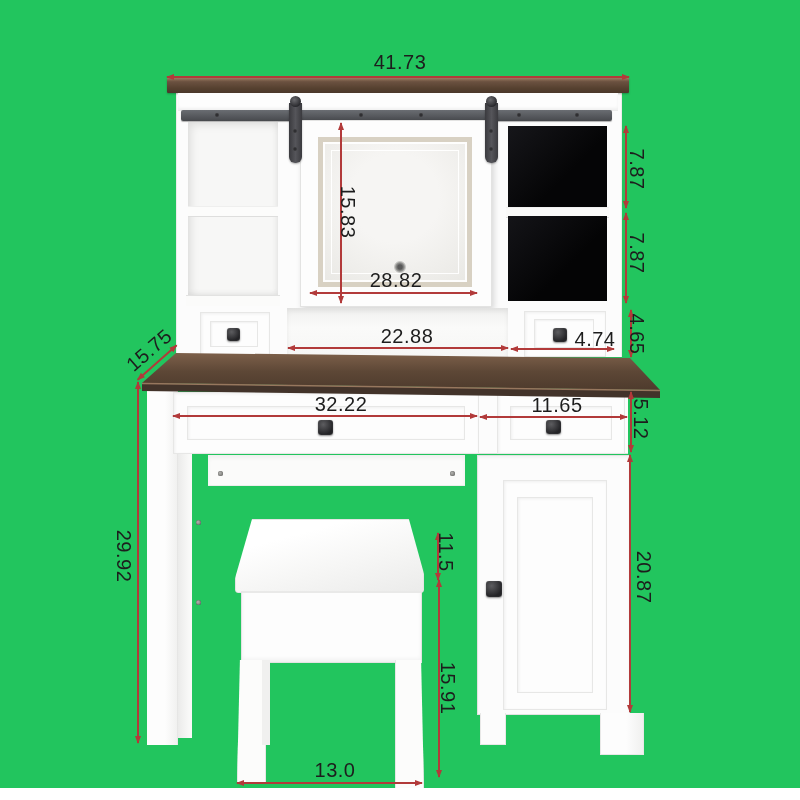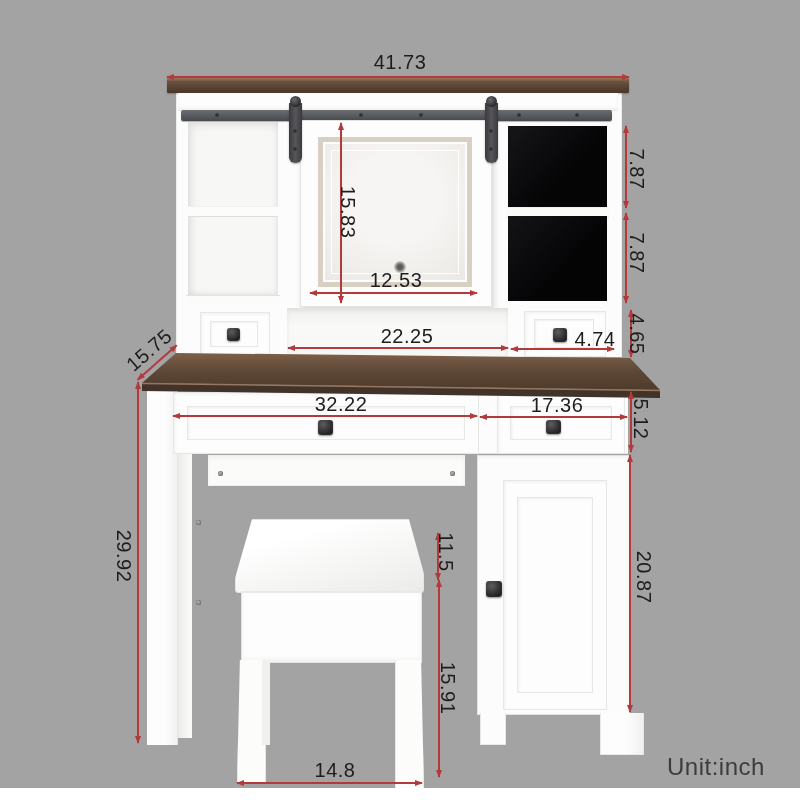--- a/index.html
+++ b/index.html
@@ -2,21 +2,21 @@
 <html><head>
 <meta charset="utf-8">
 <style>
   :root{
     --red:#b23a3a;
     --ink:#1d1d1d;
     --white-f:#fcfcfc;
     --edge:#e4e4e3;
   }
   html,body{margin:0;padding:0;background:#ffffff;}
-  #canvas{position:relative;width:800px;height:788px;background:#a3a3a3;overflow:hidden;
+  #canvas{position:relative;width:800px;height:788px;background:#22c55e;overflow:hidden;
           font-family:"Liberation Sans", sans-serif;}
   .abs{position:absolute;}
   
   .panel{position:absolute;background:var(--white-f);}
   .inset{position:absolute;background:#fdfdfd;border:1px solid #e7e7e6;
          box-shadow:inset 1px 1px 3px rgba(0,0,0,.06);}
   .knob{position:absolute;border-radius:3px;
         background:radial-gradient(circle at 35% 30%, #5d5d60, #232326 70%);
         box-shadow:0 1px 2px rgba(0,0,0,.45), inset 0 0 1px #777;}
   .screw{position:absolute;width:5px;height:5px;border-radius:50%;
@@ -196,27 +196,26 @@
   <div class="dv" style="left:437px;top:533px;height:47px;"></div>
   <div class="dv" style="left:438px;top:580px;height:197px;"></div>
   <div class="dh" style="left:237px;top:782px;width:185px;"></div>
   <div class="dv" style="left:629px;top:455px;height:257px;"></div>
 
   <span class="dlabel" style="left:400px;top:62px;">41.73</span>
   <span class="dlabel rot90" style="left:637px;top:169px;">7.87</span>
   <span class="dlabel rot90" style="left:637px;top:253px;">7.87</span>
   <span class="dlabel rot90" style="left:637px;top:334px;">4.65</span>
   <span class="dlabel rot90" style="left:348px;top:212px;">15.83</span>
-  <span class="dlabel" style="left:396px;top:280px;">12.53</span>
-  <span class="dlabel" style="left:407px;top:336px;">22.25</span>
+  <span class="dlabel" style="left:396px;top:280px;">28.82</span>
+  <span class="dlabel" style="left:407px;top:336px;">22.88</span>
   <span class="dlabel" style="left:595px;top:339px;">4.74</span>
   <span class="dlabel rotdepth" style="left:149px;top:350px;">15.75</span>
   <span class="dlabel" style="left:341px;top:404px;">32.22</span>
-  <span class="dlabel" style="left:557px;top:405px;">17.36</span>
+  <span class="dlabel" style="left:557px;top:405px;">11.65</span>
   <span class="dlabel rot90" style="left:641px;top:419px;">5.12</span>
   <span class="dlabel rot90" style="left:124px;top:556px;">29.92</span>
   <span class="dlabel rot90" style="left:446px;top:552px;">11.5</span>
   <span class="dlabel rot90" style="left:448px;top:688px;">15.91</span>
-  <span class="dlabel" style="left:335px;top:770px;">14.8</span>
+  <span class="dlabel" style="left:335px;top:770px;">13.0</span>
   <span class="dlabel rot90" style="left:644px;top:577px;">20.87</span>
 
-  <span class="unit" style="left:667px;top:753px;">Unit:inch</span>
 </div>
 
 </body></html>

